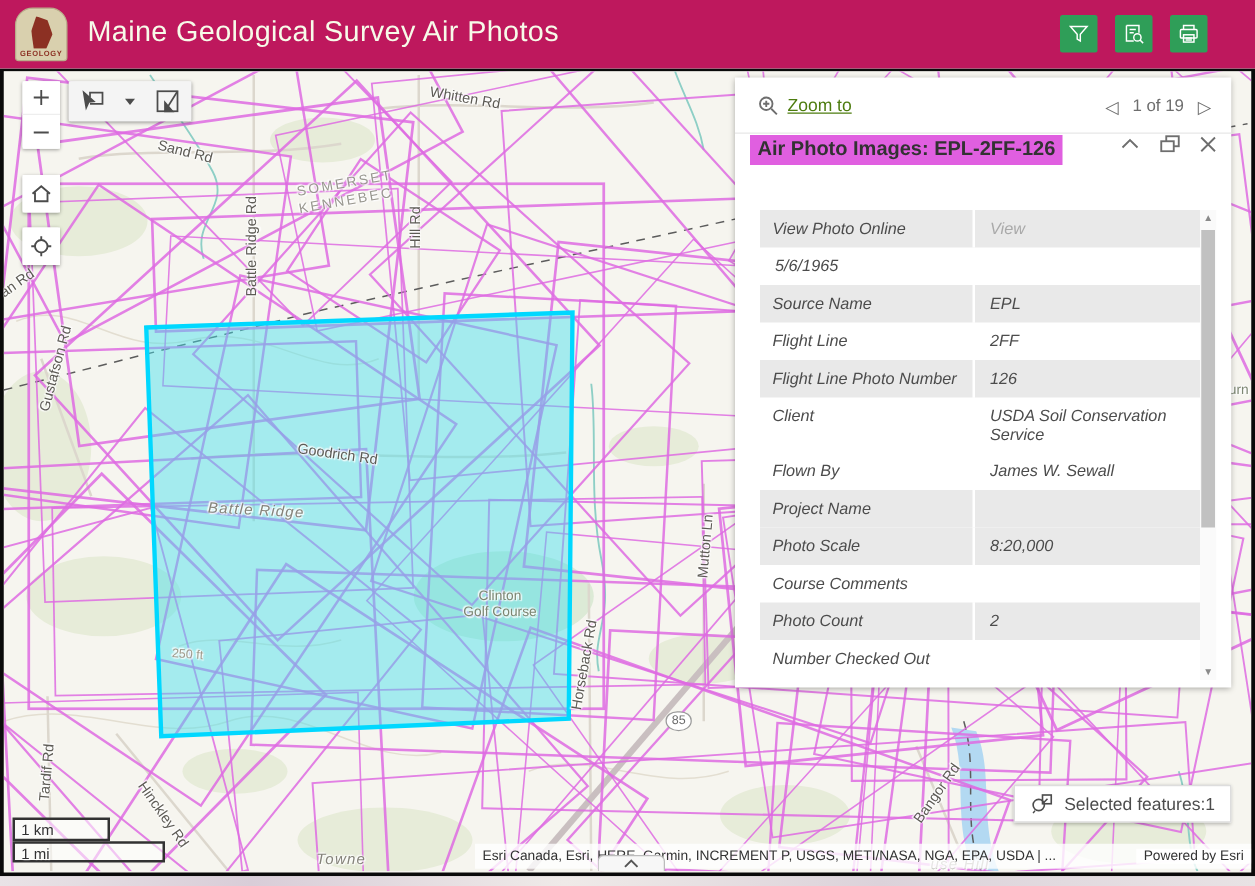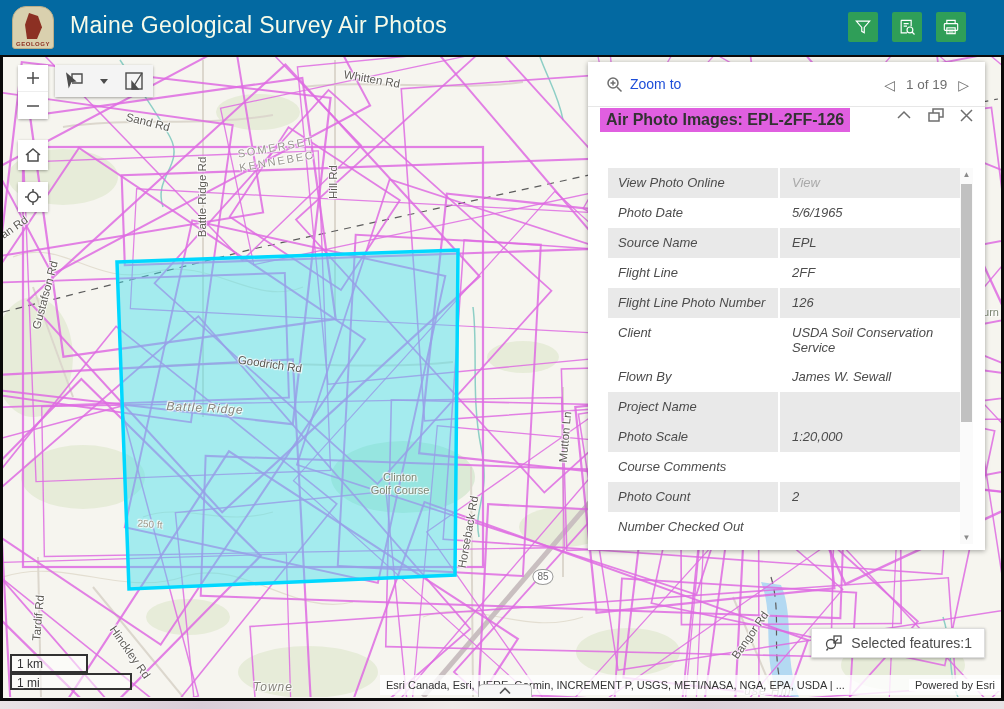--- a/index.html
+++ b/index.html
@@ -2,21 +2,21 @@
 <html><head>
 <meta charset="utf-8">
 <style>
   * { margin:0; padding:0; box-sizing:border-box; }
   html,body { width:1004px; height:709px; overflow:hidden;
     font-family:"Liberation Sans", sans-serif; background:#fff; }
   #app { position:relative; width:1004px; height:709px; background:#fff; }
 
   
   #header { position:absolute; left:0; top:0; width:1004px; height:55px;
-    background:#0369a1; display:flex; align-items:center; }
+    background:#be185d; display:flex; align-items:center; }
   #logo { position:absolute; left:12px; top:6px; width:42px; height:43px;
     background:#d9d0ae; border-radius:14px 14px 3px 3px; border:1px solid #b9ad8a;
     display:flex; flex-direction:column; align-items:center; justify-content:flex-end; overflow:hidden; }
   #logo .maine { width:20px; height:26px; background:#8c3023; margin-bottom:1px;
     clip-path:polygon(20% 100%, 10% 45%, 30% 0%, 75% 12%, 95% 55%, 70% 100%); }
   #logo .logo-text { font-size:6px; font-weight:bold; color:#8c3023; letter-spacing:.5px; line-height:8px; }
   #header-title { position:absolute; left:70px; top:12px; font-size:23px; color:#f7fbe9;
     font-weight:500; letter-spacing:.3px; }
   .hdr-btn { position:absolute; top:12px; width:30px; height:30px; background:#2f9e58;
     border:none; border-radius:2px; display:flex; align-items:center; justify-content:center; cursor:pointer; }
@@ -57,21 +57,21 @@
   #select-toolbar svg { stroke:#4c4c4c; fill:none; stroke-width:1.4; }
   .caret { width:0; height:0; border-left:4px solid transparent; border-right:4px solid transparent;
     border-top:5px solid #4c4c4c; }
 
   
   #popup { position:absolute; left:585px; top:5px; width:397px; height:488px; background:#fff;
     box-shadow:0 1px 5px rgba(0,0,0,.35); }
   #popup-toprow { position:absolute; left:0; top:0; width:100%; height:45px; border-bottom:1px solid #e7e7e7;
     display:flex; align-items:center; }
   #zoomto-btn { display:flex; align-items:center; gap:7px; margin-left:18px; background:none;
-    border:none; color:#1d4ed8; font-size:14px; cursor:pointer; }
+    border:none; color:#4d7c0f; font-size:14px; cursor:pointer;text-decoration:underline; }
   #zoomto-btn svg { stroke:#6e6e6e; fill:none; stroke-width:1.5; }
   #pager { position:absolute; right:14px; top:0; height:45px; display:flex; align-items:center;
     gap:9px; color:#6e6e6e; font-size:13.5px; }
   .pager-arrow { background:none; border:none; color:#6e6e6e; font-size:14px; cursor:pointer; padding:2px; }
   #popup-titlerow { position:absolute; left:0; top:46px; width:100%; height:44px;
     display:flex; align-items:flex-start; }
   #popup-title { margin-left:12px; font-size:16px; font-weight:bold; color:#323232;
     background:#e05fe0; padding:3px 6px; }
   #title-icons { position:absolute; right:12px; display:flex; gap:16px; align-items:center; }
   #title-icons button { background:none; border:none; cursor:pointer; padding:0; display:flex; }
@@ -411,21 +411,20 @@
             </span>
           </button>
         </div>
       </div>
       <div id="attr-viewport">
             <div class="attr-row gray">
               <div class="attr-label">View Photo Online</div>
               <div class="attr-value muted">View</div>
             </div>
             <div class="attr-row">
-              <div class="attr-label">Photo Date</div>
               <div class="attr-value">5/6/1965</div>
             </div>
             <div class="attr-row gray">
               <div class="attr-label">Source Name</div>
               <div class="attr-value">EPL</div>
             </div>
             <div class="attr-row">
               <div class="attr-label">Flight Line</div>
               <div class="attr-value">2FF</div>
             </div>
@@ -440,21 +439,21 @@
             <div class="attr-row">
               <div class="attr-label">Flown By</div>
               <div class="attr-value">James W. Sewall</div>
             </div>
             <div class="attr-row gray">
               <div class="attr-label">Project Name</div>
               <div class="attr-value"></div>
             </div>
             <div class="attr-row gray">
               <div class="attr-label">Photo Scale</div>
-              <div class="attr-value">1:20,000</div>
+              <div class="attr-value">8:20,000</div>
             </div>
             <div class="attr-row">
               <div class="attr-label">Course Comments</div>
               <div class="attr-value"></div>
             </div>
             <div class="attr-row gray">
               <div class="attr-label">Photo Count</div>
               <div class="attr-value">2</div>
             </div>
             <div class="attr-row">

